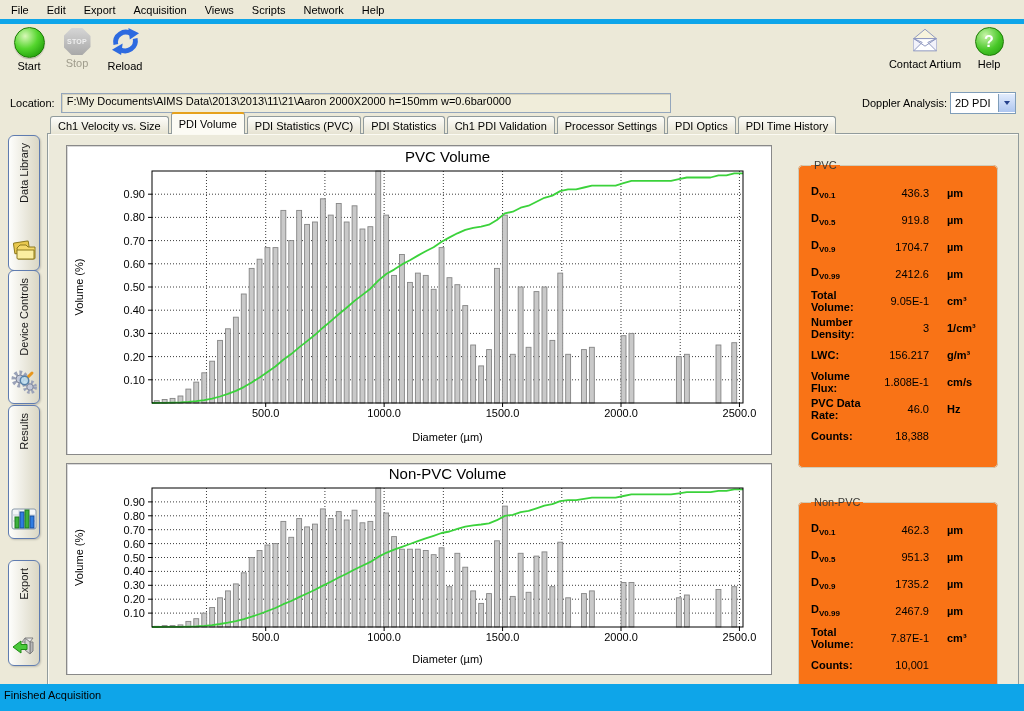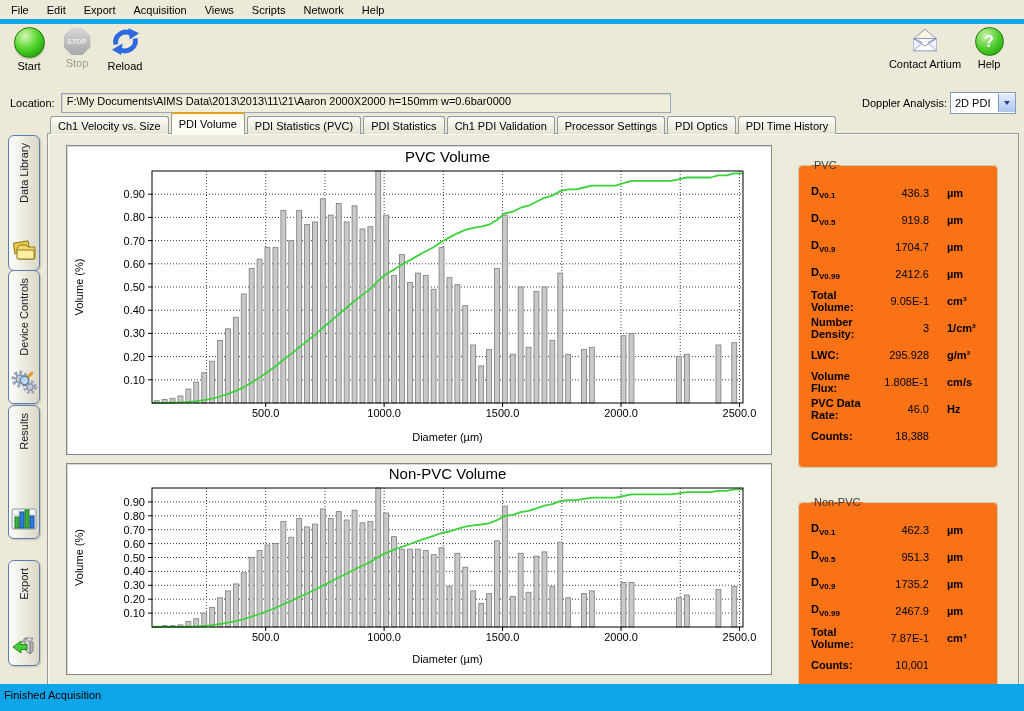--- a/index.html
+++ b/index.html
@@ -462,21 +462,21 @@
                   <span class="sval">9.05E-1</span>
                   <span class="sunit">cm³</span>
                 </div>
                 <div class="statrow">
                   <span class="slabel">Number Density:</span>
                   <span class="sval">3</span>
                   <span class="sunit">1/cm³</span>
                 </div>
                 <div class="statrow">
                   <span class="slabel">LWC:</span>
-                  <span class="sval">295.928</span>
+                  <span class="sval">156.217</span>
                   <span class="sunit">g/m³</span>
                 </div>
                 <div class="statrow">
                   <span class="slabel">Volume Flux:</span>
                   <span class="sval">1.808E-1</span>
                   <span class="sunit">cm/s</span>
                 </div>
                 <div class="statrow">
                   <span class="slabel">PVC Data Rate:</span>
                   <span class="sval">46.0</span>

